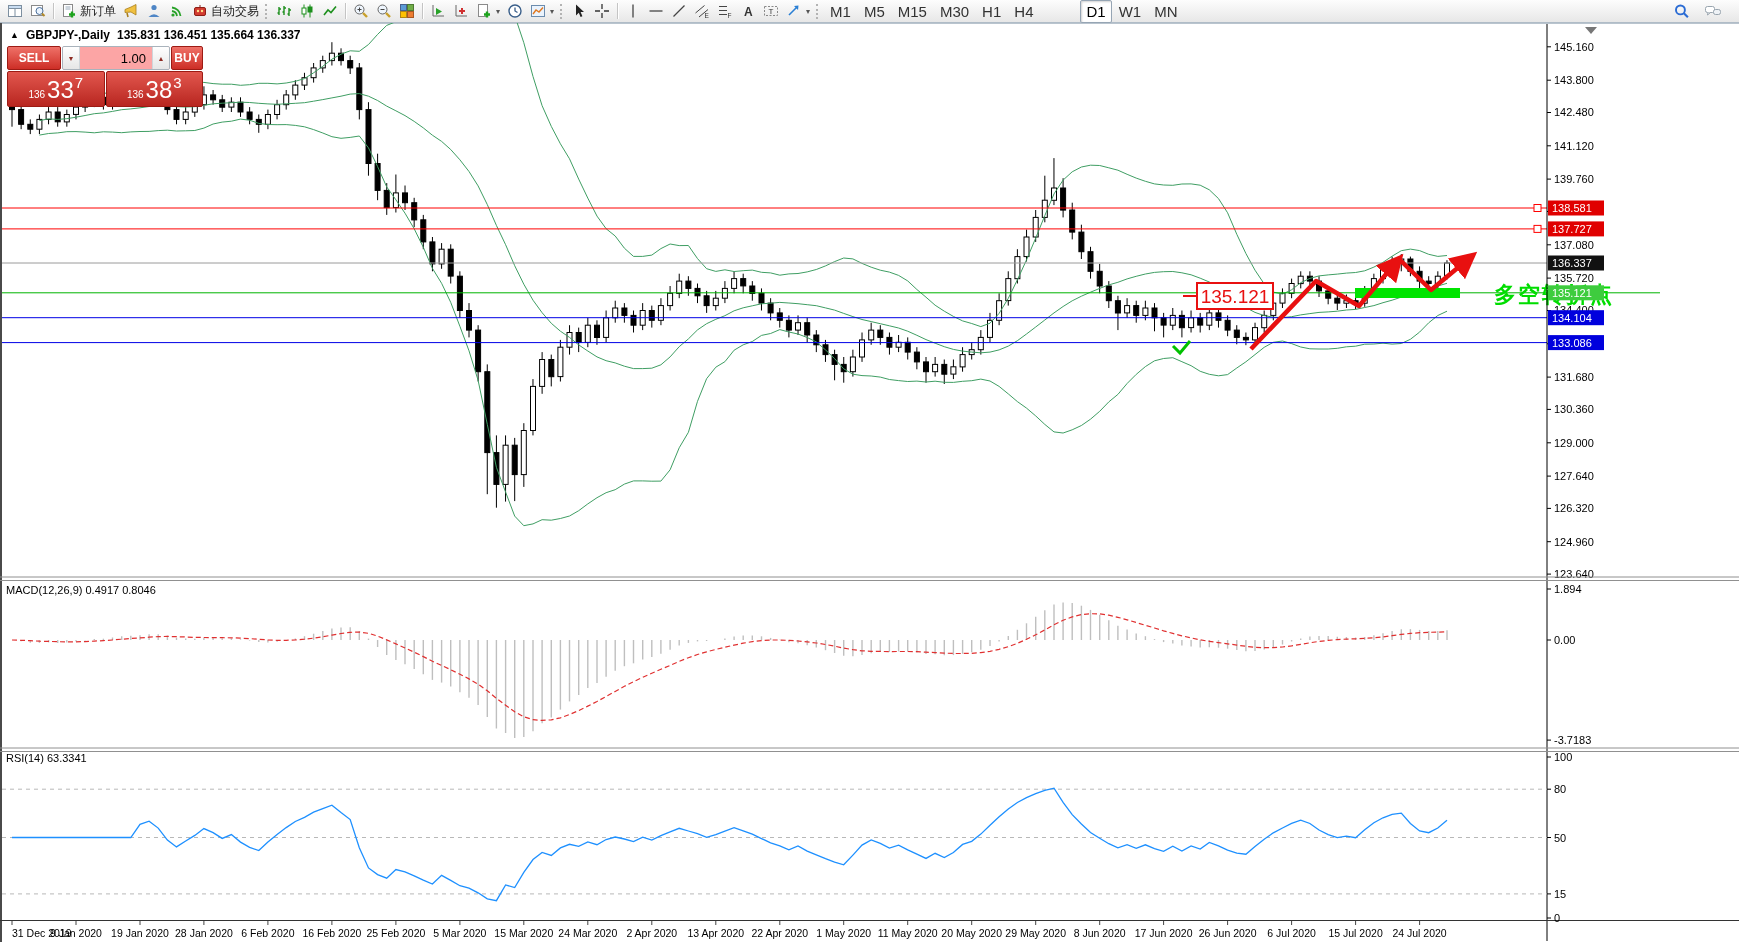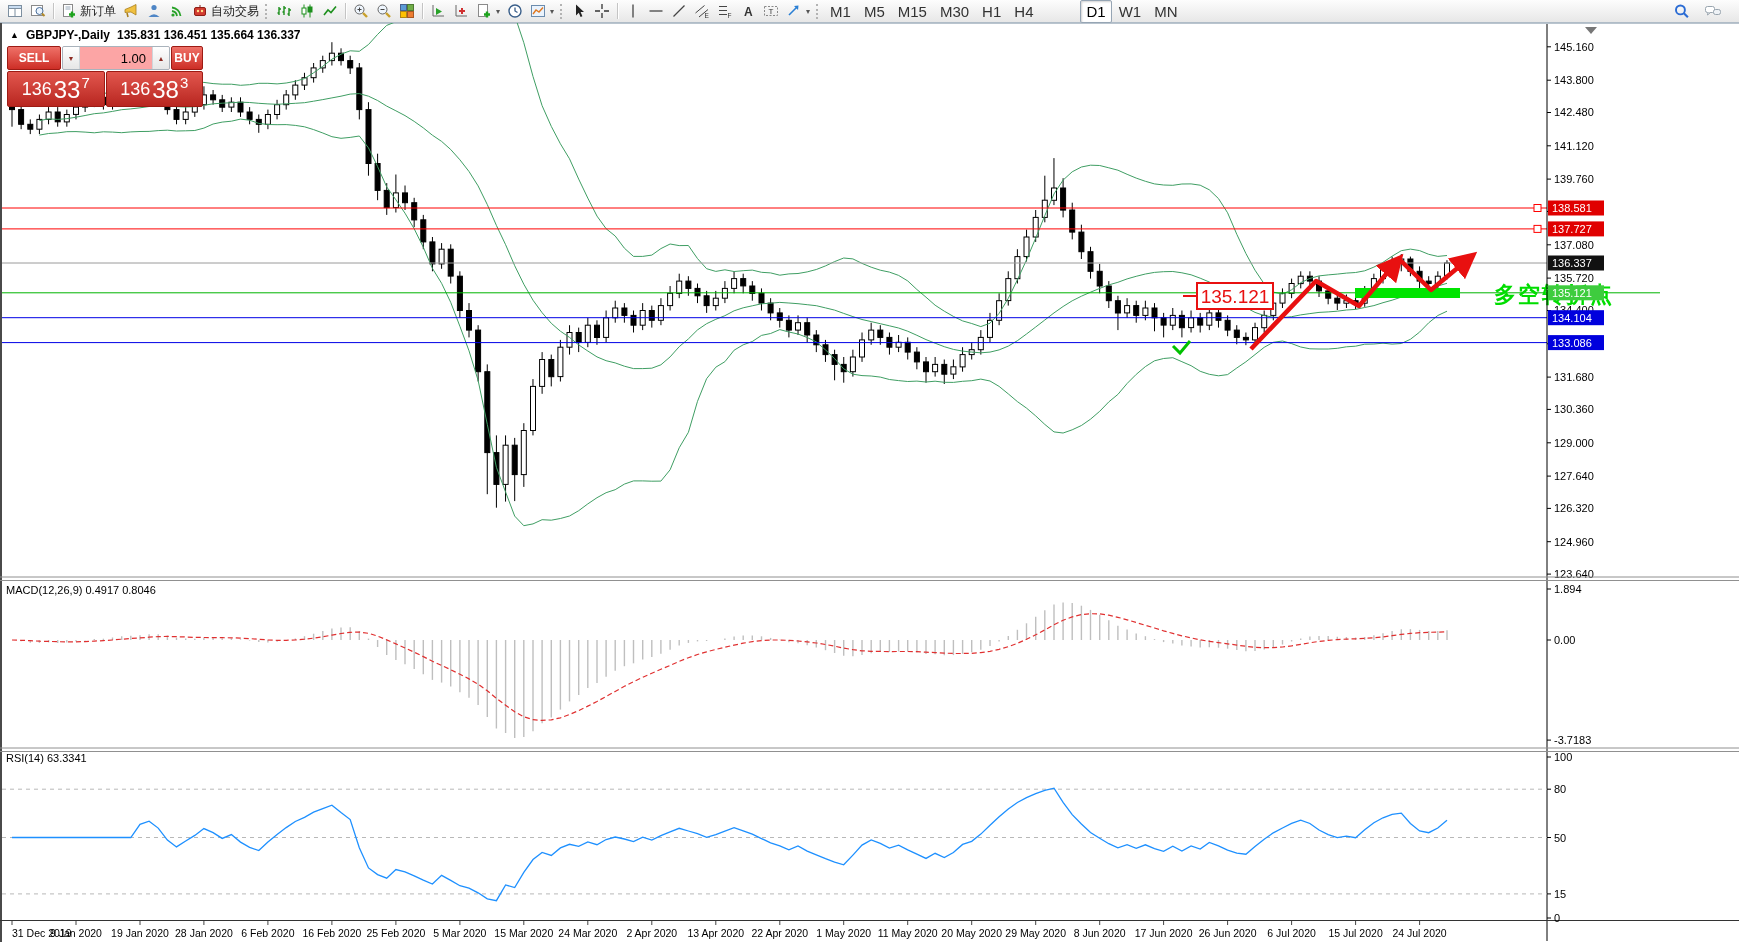--- a/index.html
+++ b/index.html
@@ -41,21 +41,21 @@
   .tp-btn.buy{width:32px;}
   .tp-vol{flex:1;display:flex;background:#fca5a5;border:1px solid #a9b3bc;border-radius:2px;overflow:hidden;}
   .tp-spin{width:17px;display:flex;align-items:center;justify-content:center;font-size:7px;
     color:#8d2b23;background:linear-gradient(#ffffff,#e6e6e6);}
   .tp-spin.dn{border-right:1px solid #cfd5da;}
   .tp-spin.up{border-left:1px solid #cfd5da;}
   .tp-volval{flex:1;display:flex;align-items:center;justify-content:flex-end;padding-right:6px;font-size:13px;color:#000;}
   .tp-row2{display:flex;margin-top:1px;height:36px;gap:1px;}
   .tp-price{flex:1;background:linear-gradient(#e2574e,#b82620);border:1px solid #9d1b14;border-radius:2px;
     display:flex;align-items:flex-end;justify-content:center;color:#fff;padding-bottom:2px;}
-  .tp-small{font-size:18px;margin:0 2px 4px 0;}
+  .tp-small{font-size:10px;margin:0 2px 4px 0;}
   .tp-big{font-size:24px;font-weight:normal;line-height:28px;}
   .tp-sup{font-size:15px;margin:0 0 13px 1px;}
 </style>
 </head>
 <body>
 
 <div class="page">
 
   <div class="toolbar">
     <span class="tb">

